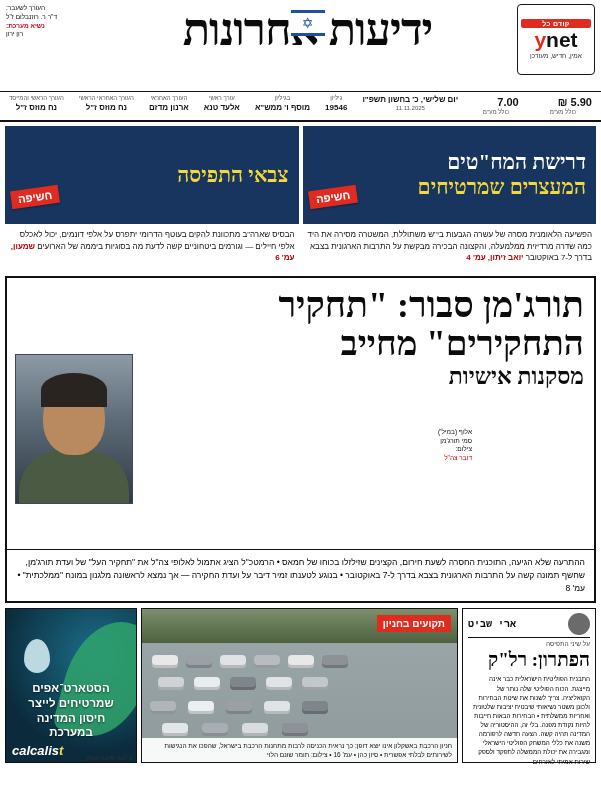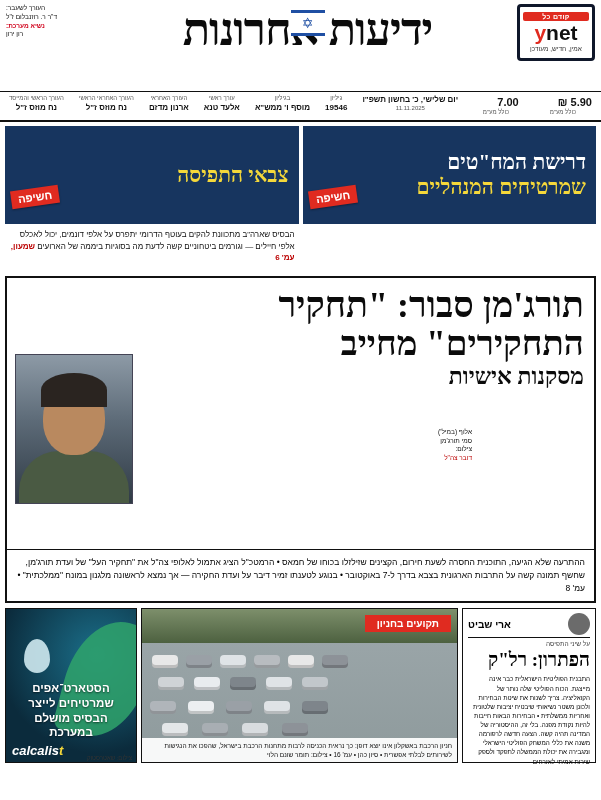--- a/index.html
+++ b/index.html
@@ -14,21 +14,21 @@
   
   .masthead {
     position: relative;
     height: 92px;
     border-bottom: 1px solid #111;
     padding: 4px 6px 0 6px;
   }
   .mh-row { display: flex; align-items: flex-start; justify-content: space-between; height: 86px; }
   .logo-block { width: 86px; }
   .ynet-box {
-    border: 3px solid #0f172a; border-radius: 4px; width: 78px; padding: 5px 3px;
+    border: 1px solid #0f172a; border-radius: 4px; width: 78px; padding: 14px 3px;
     text-align: center;
   }
   .ynet-top {
     background: #e02b20; color: #fff; font-size: 7px; font-weight: bold;
     border-radius: 2px; padding: 1px 0; letter-spacing: 0.3px;
   }
   .ynet-word { font-size: 21px; font-weight: bold; color: #111; line-height: 1.05; margin-top: 1px;}
   .ynet-word .y { color: #e02b20; }
   .ynet-sub { font-size: 6.5px; color: #333; margin-top: 1px; line-height: 1.2; }
 
@@ -129,41 +129,41 @@
   }
   .photo-cap .cred { color: #b00; }
   .main-sub {
     direction: rtl; text-align: right; font-size: 8.5px; line-height: 1.5;
     padding: 6px 9px 7px 9px; border-top: 1px solid #111; margin-top: 4px;
   }
 
   
   .bottom-row { display: flex; gap: 4px; padding: 5px 5px 0 5px; height: 160px; }
   .col-op { width: 134px; border: 1px solid #111; position: relative; padding: 4px 5px; }
-  .op-top { display: flex; justify-content: space-between; align-items: center; border-bottom: 1px solid #111; padding-bottom: 2px;}
+  .op-top { display: flex; justify-content: space-between; align-items: center; border-bottom: 1px solid #111; padding-bottom: 2px; font-family: Liberation Mono, monospace;}
   .op-name { font-weight: bold; font-size: 10px; direction: rtl; }
   .op-avatar { width: 22px; height: 22px; border-radius: 50%; background: #6b6b6b; }
   .op-kicker { font-size: 6.5px; color: #444; direction: rtl; text-align: right; margin-top: 2px; }
   .op-title {
     font-family: "Liberation Serif", serif; font-weight: bold; font-size: 19px;
     direction: rtl; text-align: right; margin-top: 2px;
   }
   .op-text { direction: rtl; text-align: right; font-size: 6.3px; line-height: 1.45; margin-top: 3px; }
 
   .col-photo { flex: 1; position: relative; border: 1px solid #111; overflow: hidden; }
   .lot {
     position: absolute; inset: 0;
     background:
       linear-gradient(180deg, #cfd8dd 0%, #b9c4c9 18%, #9aa5a8 19%, #8e9a9c 100%);
   }
   .lot-trees { position: absolute; top: 0; left: 0; right: 0; height: 34px; background: linear-gradient(180deg,#7d8f6b,#4d6140); }
   .car { position: absolute; width: 26px; height: 13px; border-radius: 4px; background: #ddd; box-shadow: inset 0 -3px 0 rgba(0,0,0,.18); }
   .tag-red {
     position: absolute; top: 6px; right: 6px; background: #e02b20; color: #fff;
-    font-weight: bold; font-size: 10px; padding: 3px 12px; direction: rtl;
+    font-weight: bold; font-size: 10px; padding: 3px 6px; direction: rtl;
   }
   .photo-caption {
     position: absolute; bottom: 0; left: 0; right: 0; background: rgba(255,255,255,.93);
     direction: rtl; text-align: right; font-size: 6.5px; line-height: 1.4; padding: 3px 5px; color: #111;
   }
   .col-ad { width: 132px; position: relative; border: 1px solid #111; overflow: hidden; background: #0c2a3a; }
   .ad-bg { position: absolute; inset: 0; background: radial-gradient(circle at 70% 30%, #1b6f8a 0%, #0b2b3c 70%); }
   .ad-leaf { position: absolute; right: -10px; top: 10px; width: 80px; height: 120px; background: #2fa36b; border-radius: 60% 10% 60% 10%; opacity: .85; transform: rotate(15deg);}
   .ad-drop { position: absolute; left: 18px; top: 30px; width: 26px; height: 34px; background: #cfe9ef; border-radius: 50% 50% 50% 50% / 60% 60% 40% 40%; opacity: .9;}
   .ad-text {
@@ -245,23 +245,27 @@
       <div class="lbl">העורך הראשי והמייסד</div>
       <div class="val">נח מוזס ז"ל</div>
     </div>
   </div>
 
   <div class="top-boxes">
 
     <div class="tbox">
       <div class="tbox-blue">
         <div class="tbox-head a">דרישת המח"טים</div>
-        <div class="tbox-head a hl">שמרטיחים המנהליים</div>
+        <div class="tbox-head a hl">המעצרים שמרטיחים</div>
       </div>
       <div class="badge-expose">חשיפה</div>
+      <div class="tbox-body">
+        <span>הפשיעה הלאומנית מסרה של עשרה הגבעות בי"ש משתוללת, המשטרה מסירה את היד כמה שדרה מרדיזית ממלמעלה, והקצונה הבכירה מבקשת על התרבות הארגונית בצבא בדרך ל-7 באוקטובר</span>
+        <span class="byline">יואב זיתון, עמ' 4</span>
+      </div>
     </div>
 
     <div class="tbox">
       <div class="tbox-blue">
         <div class="tbox-head b hl">צבאי התפיסה</div>
       </div>
       <div class="badge-expose">חשיפה</div>
       <div class="tbox-body">
         <span>הבסיס שארה"ב מתכוונת להקים בעוטף הדרומי יתפרס על אלפי דונמים, יכול לאכלס אלפי חיילים — וגורמים ביטחוניים קשה לדעת מה בסוגיות ביממה של הארועים</span>
         <span class="byline">שמעון, עמ' 6</span>
@@ -334,21 +338,21 @@
     </div>
 
     <div class="col-ad">
       <div class="ad-bg">
         <div class="ad-leaf"></div>
         <div class="ad-drop"></div>
       </div>
       <div class="ad-text">
         <div>הסטארט־אפים</div>
         <div>שמרטיחים לייצר</div>
-        <div>הבסיס מושלם</div>
+        <div>חיסון המדינה</div>
         <div>במערכת</div>
       </div>
       <div class="ad-logo">calcalis<span class="dot">t</span></div>
       <div class="bottom-credit">צילום: שאטרסטוק</div>
     </div>
   </div>
 
 </div>
 
 </body></html>

